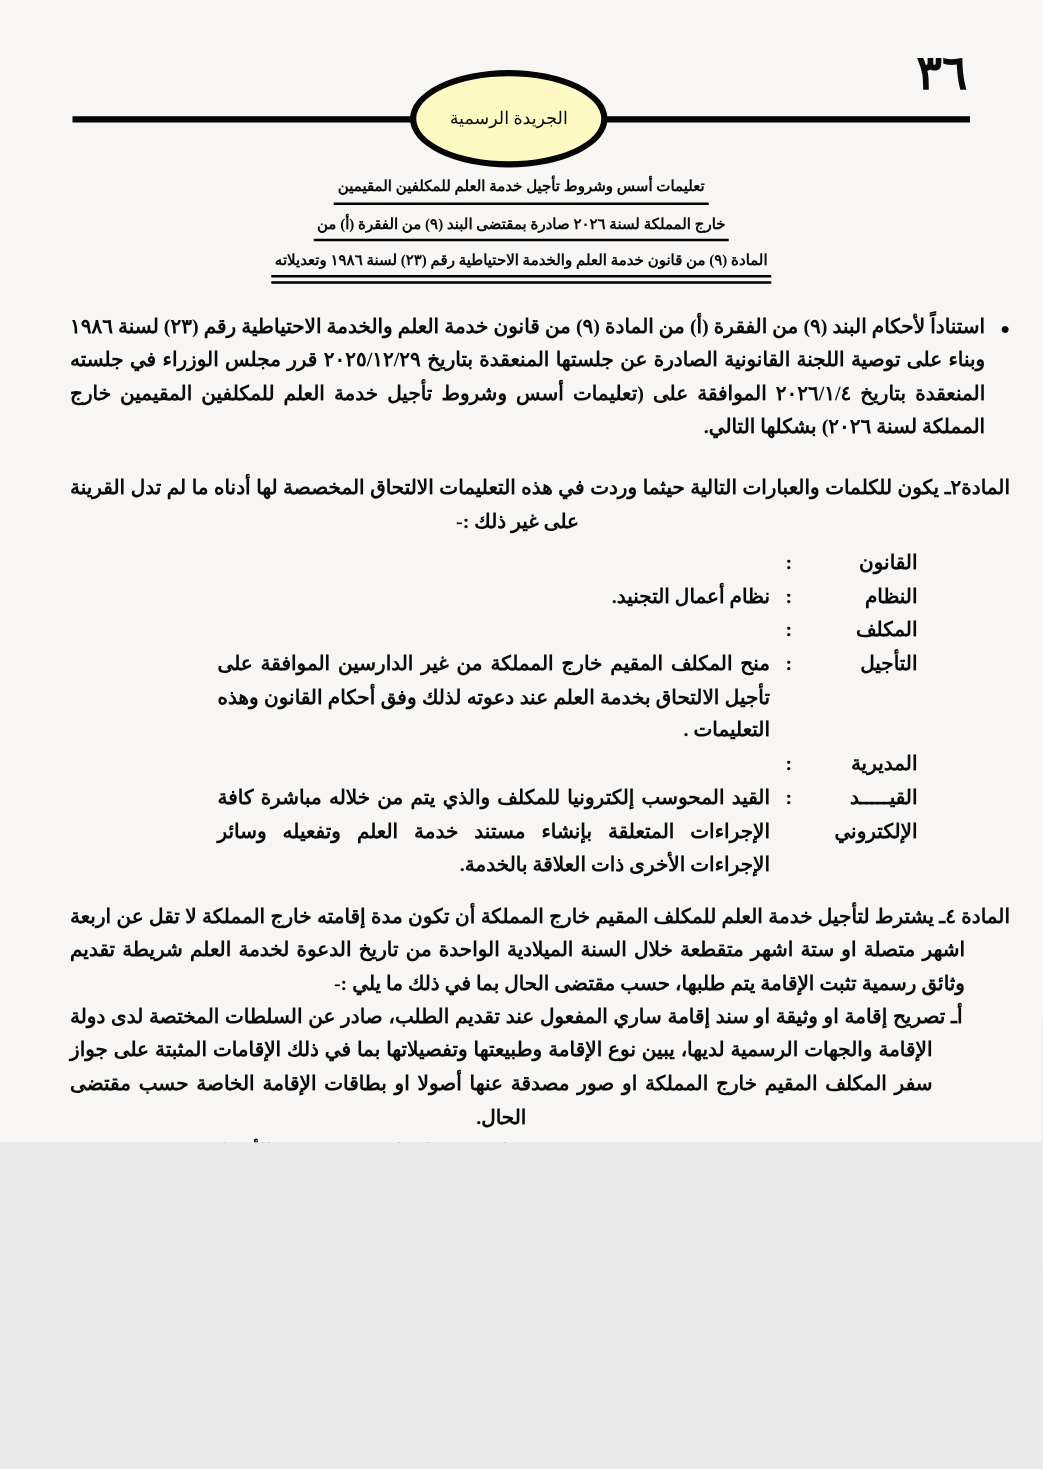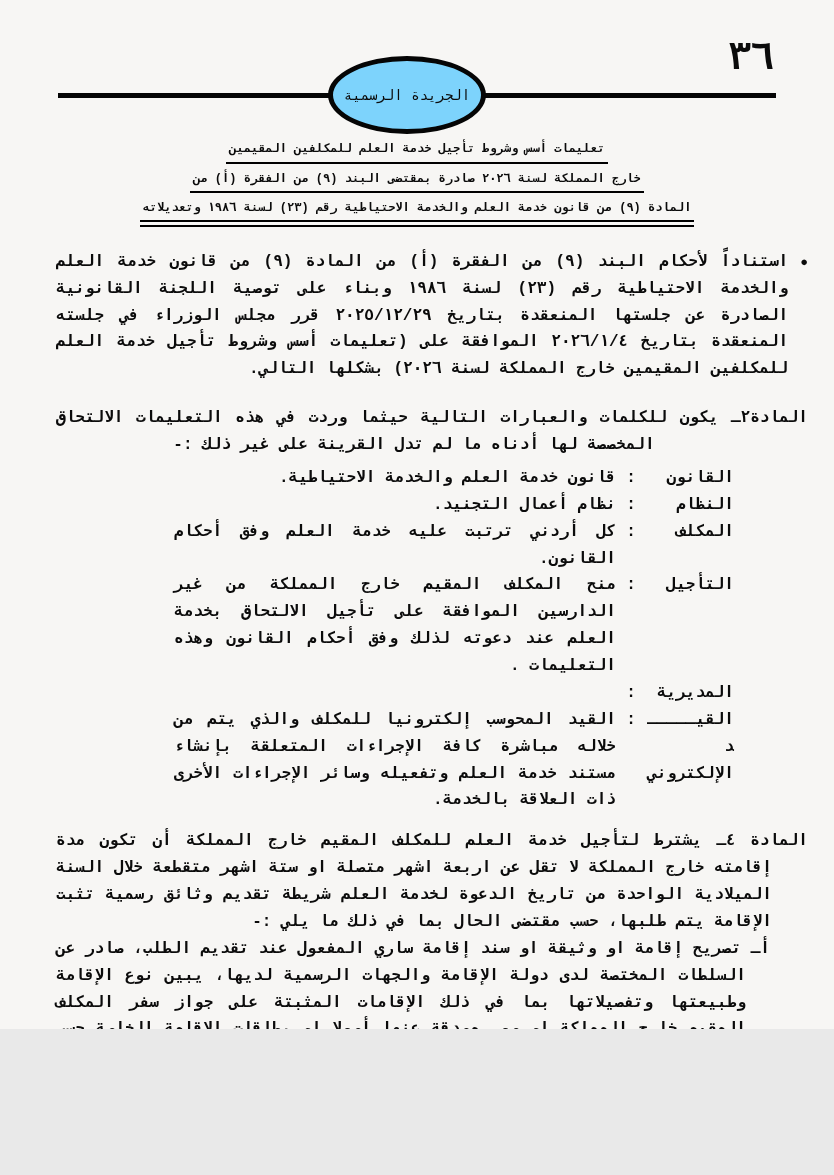--- a/index.html
+++ b/index.html
@@ -1,41 +1,41 @@
 <!DOCTYPE html>
 <html lang="ar" dir="rtl"><head>
 <meta charset="utf-8">
 <style>
   * { box-sizing: border-box; margin: 0; padding: 0; }
   html, body { background: #e9e9e9; }
   .page {
-    width: 834px; height: 1029px;
+    width: 834px; height: 914px;
     margin: 0 auto;
     position: relative;
     overflow: hidden;
     background: #f7f6f4;
     direction: rtl;
-    font-family: Liberation Mono, monospace;
+    font-family: Liberation Serif, serif;
     font-weight: 700;
     color: #0b0b0b;
   }
   
   .pageno {
     position: absolute; top: 40px; right: 60px;
     font-size: 38px; line-height: 1; letter-spacing: 3px;
     font-weight: 700;
   }
   .header-rule {
     position: absolute; top: 93px; right: 58px;
     width: 718px; height: 5px; background: #050505;
   }
   .seal {
     position: absolute; top: 56px; left: 328px;
     width: 158px; height: 78px;
-    background: #7dd3fc;
+    background: #fef9c3;
     border: 5px solid #050505;
     border-radius: 50%;
     display: flex; align-items: center; justify-content: center;
   }
   .seal-label { font-size: 14px; font-weight: 400; white-space: nowrap; }
 
   
   .titles { padding-top: 142px; text-align: center; }
   .title-line { margin-bottom: 8px; font-size: 12px; line-height: 1.3; }
   .u-single {
@@ -128,31 +128,29 @@
       <span class="bullet-icon">●</span>
       <div class="preamble-text">استناداً لأحكام البند (٩) من الفقرة (أ) من المادة (٩) من قانون خدمة العلم والخدمة الاحتياطية رقم (٢٣) لسنة ١٩٨٦ وبناء على توصية اللجنة القانونية الصادرة عن جلستها المنعقدة بتاريخ ٢٠٢٥/١٢/٢٩ قرر مجلس الوزراء في جلسته المنعقدة بتاريخ ٢٠٢٦/١/٤ الموافقة على (تعليمات أسس وشروط تأجيل خدمة العلم للمكلفين المقيمين خارج المملكة لسنة ٢٠٢٦) بشكلها التالي.</div>
     </div>
 
     <div class="art center-last">المادة٢ـ يكون للكلمات والعبارات التالية حيثما وردت في هذه التعليمات الالتحاق المخصصة لها أدناه ما لم تدل القرينة على غير ذلك :-</div>
 
     <div class="defs">
       <div class="def-row">
         <div class="def-term">القانون</div>
         <div class="def-colon">:</div>
-        <div class="def-text">قانون خدمة العلم والخدمة الاحتياطية.</div>
       </div>
       <div class="def-row">
         <div class="def-term">النظام</div>
         <div class="def-colon">:</div>
         <div class="def-text">نظام أعمال التجنيد.</div>
       </div>
       <div class="def-row">
         <div class="def-term">المكلف</div>
         <div class="def-colon">:</div>
-        <div class="def-text">كل أردني ترتبت عليه خدمة العلم وفق أحكام القانون.</div>
       </div>
       <div class="def-row">
         <div class="def-term">التأجيل</div>
         <div class="def-colon">:</div>
         <div class="def-text">منح المكلف المقيم خارج المملكة من غير الدارسين الموافقة على تأجيل الالتحاق بخدمة العلم عند دعوته لذلك وفق أحكام القانون وهذه التعليمات .</div>
       </div>
       <div class="def-row">
         <div class="def-term">المديرية</div>
         <div class="def-colon">:</div>
       </div>

